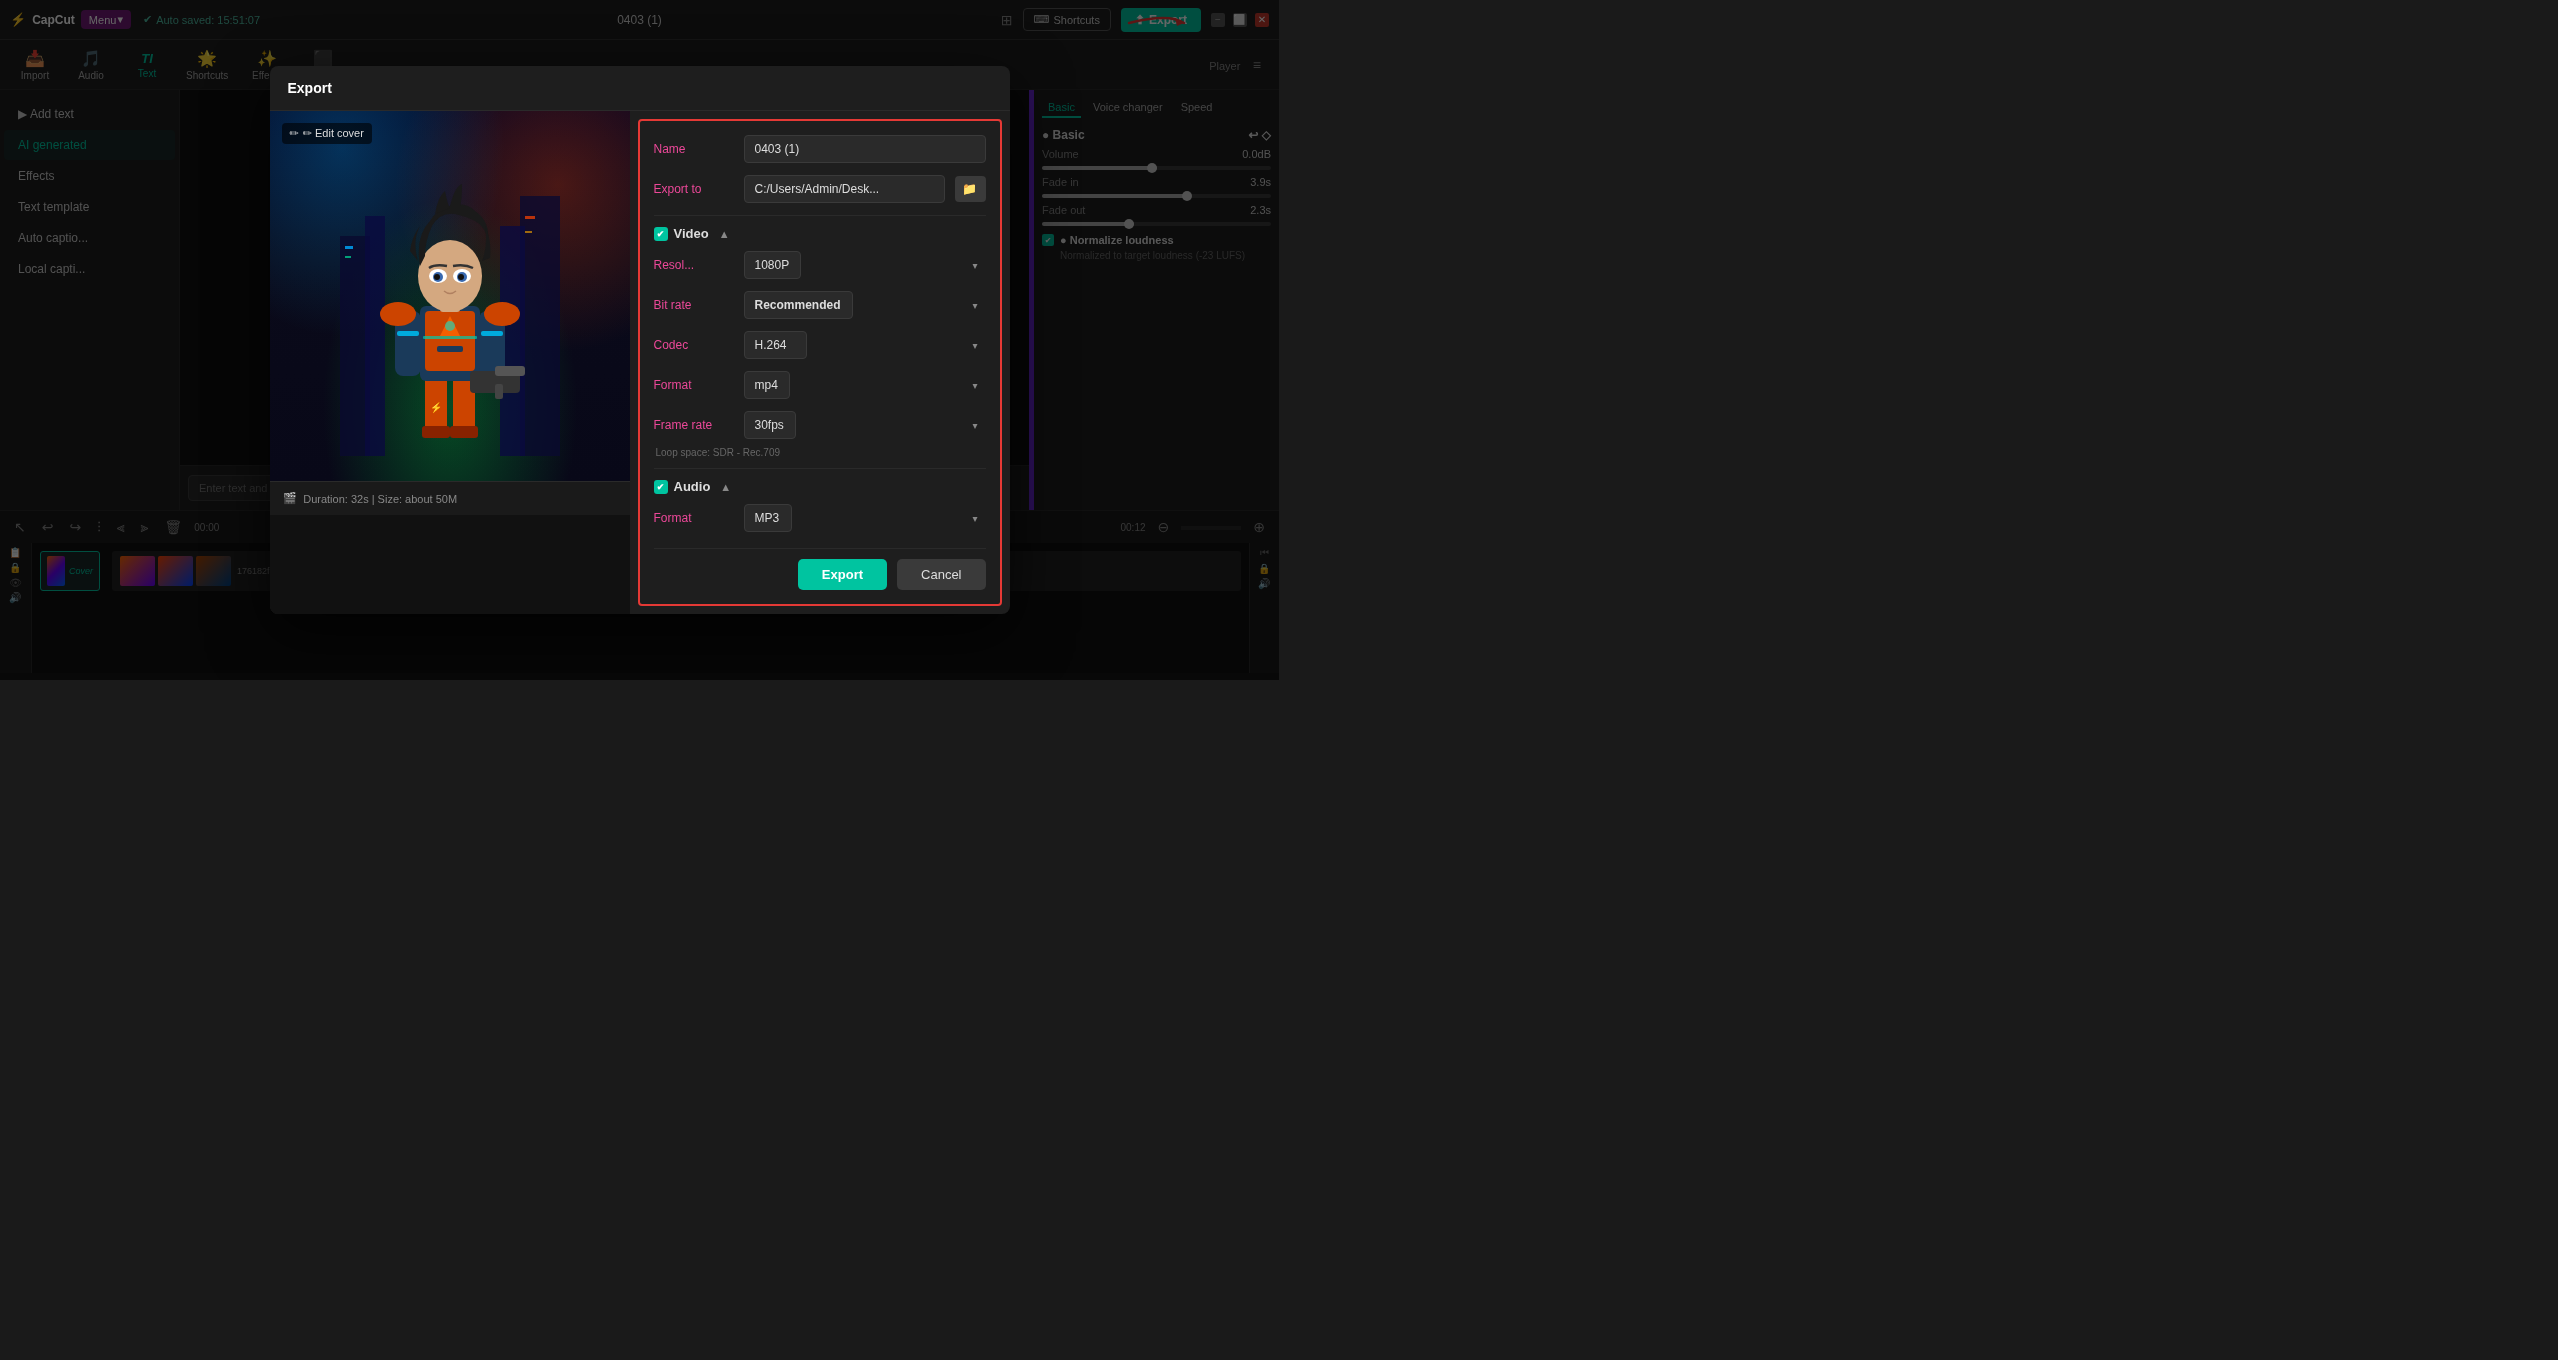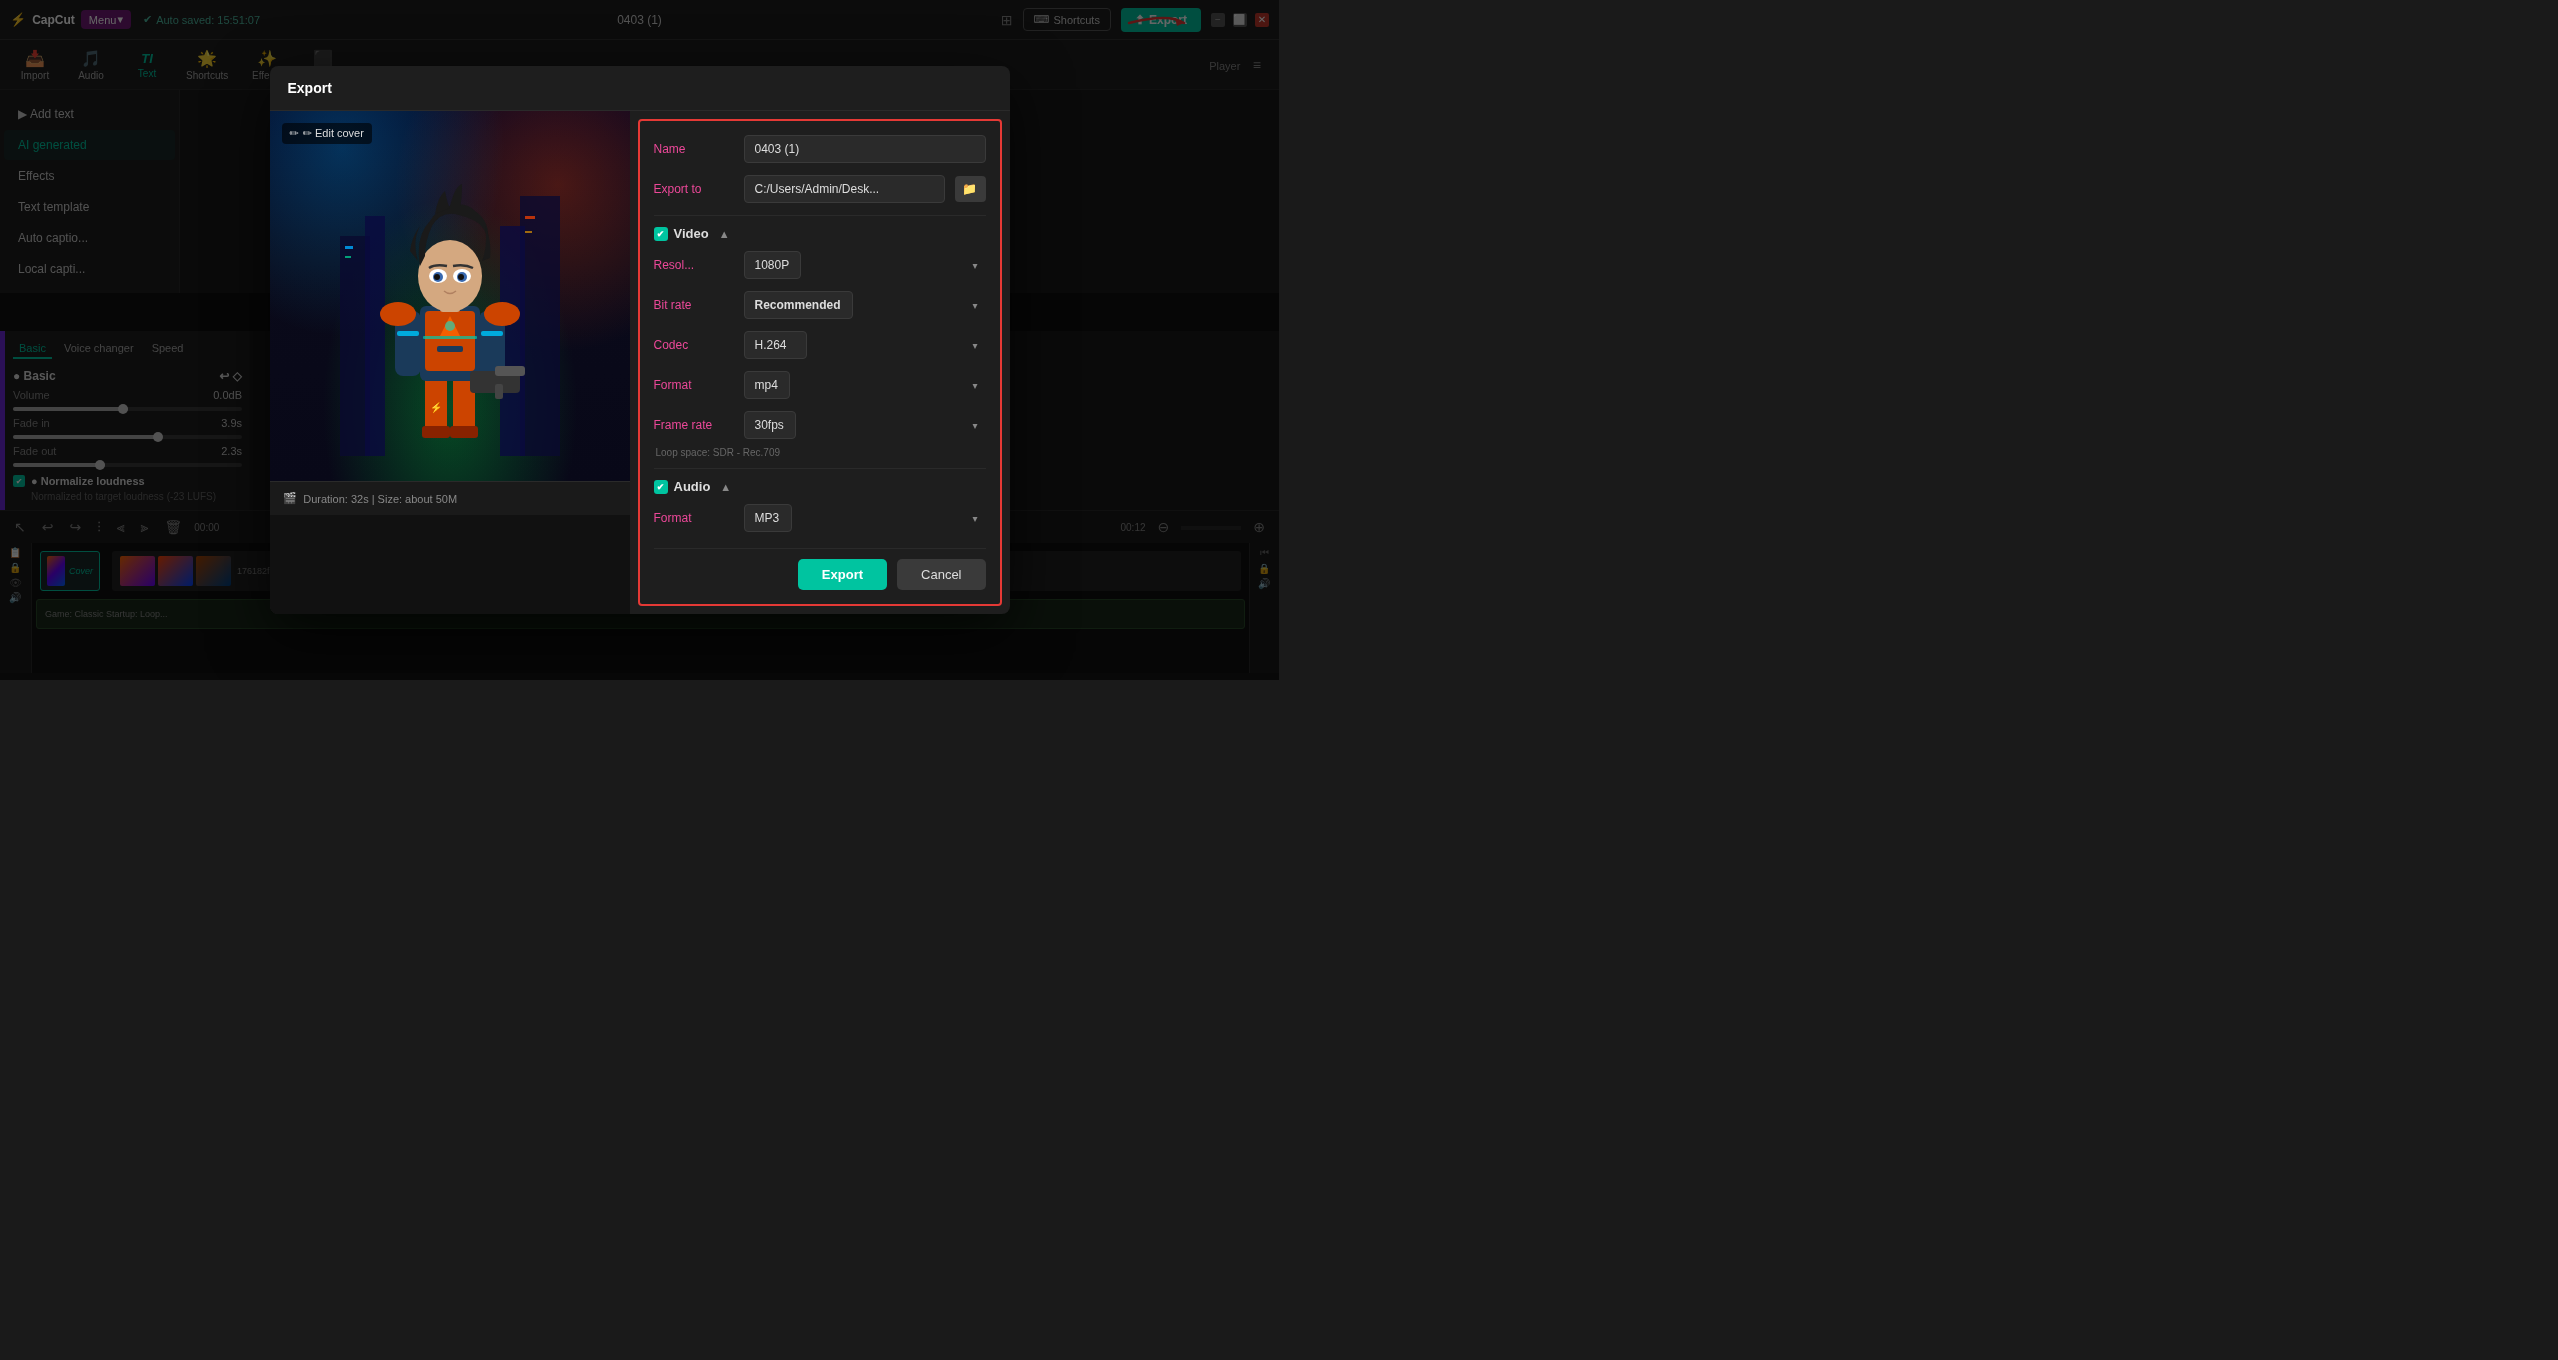--- a/index.html
+++ b/index.html
@@ -132,21 +132,20 @@
       font-size: 10px;
       min-width: 50px;
     }
     .tool-item.active { color: #00c4a0; }
     .tool-icon { font-size: 16px; }
 
     
     .main-layout {
       display: flex;
       height: calc(680px - 90px - 170px);
-      flex-direction: column;
     }
 
     
     .left-panel {
       width: 180px;
       background: #1e1e1e;
       border-right: 1px solid #2a2a2a;
       padding: 8px 0;
     }
     .left-panel-item {
@@ -809,23 +808,20 @@
         </div>
         <div class="video-track" style="flex:1;">
           <div style="display:flex; gap:3px;">
             <div style="width:35px; height:30px; background:linear-gradient(135deg,#ff6600,#6600ff); border-radius:2px;"></div>
             <div style="width:35px; height:30px; background:linear-gradient(135deg,#ff4400,#0044ff); border-radius:2px;"></div>
             <div style="width:35px; height:30px; background:linear-gradient(135deg,#aa4400,#004488); border-radius:2px;"></div>
           </div>
           <span style="font-size:9px; color:#888;">176182f7a93b7ca0a528369...</span>
         </div>
       </div>
-      <div class="audio-track">
-        <span>Game: Classic Startup: Loop...</span>
-      </div>
     </div>
     <div style="width:30px; background:#1a1a1a; display:flex; flex-direction:column; gap:4px; padding:4px 2px; align-items:center; border-left:1px solid #2a2a2a;">
       <span style="font-size:10px; color:#666;">⏮</span>
       <span style="font-size:10px; color:#666;">🔒</span>
       <span style="font-size:10px; color:#666;">🔊</span>
     </div>
   </div>
 </div>
 
 <div class="modal-overlay">

